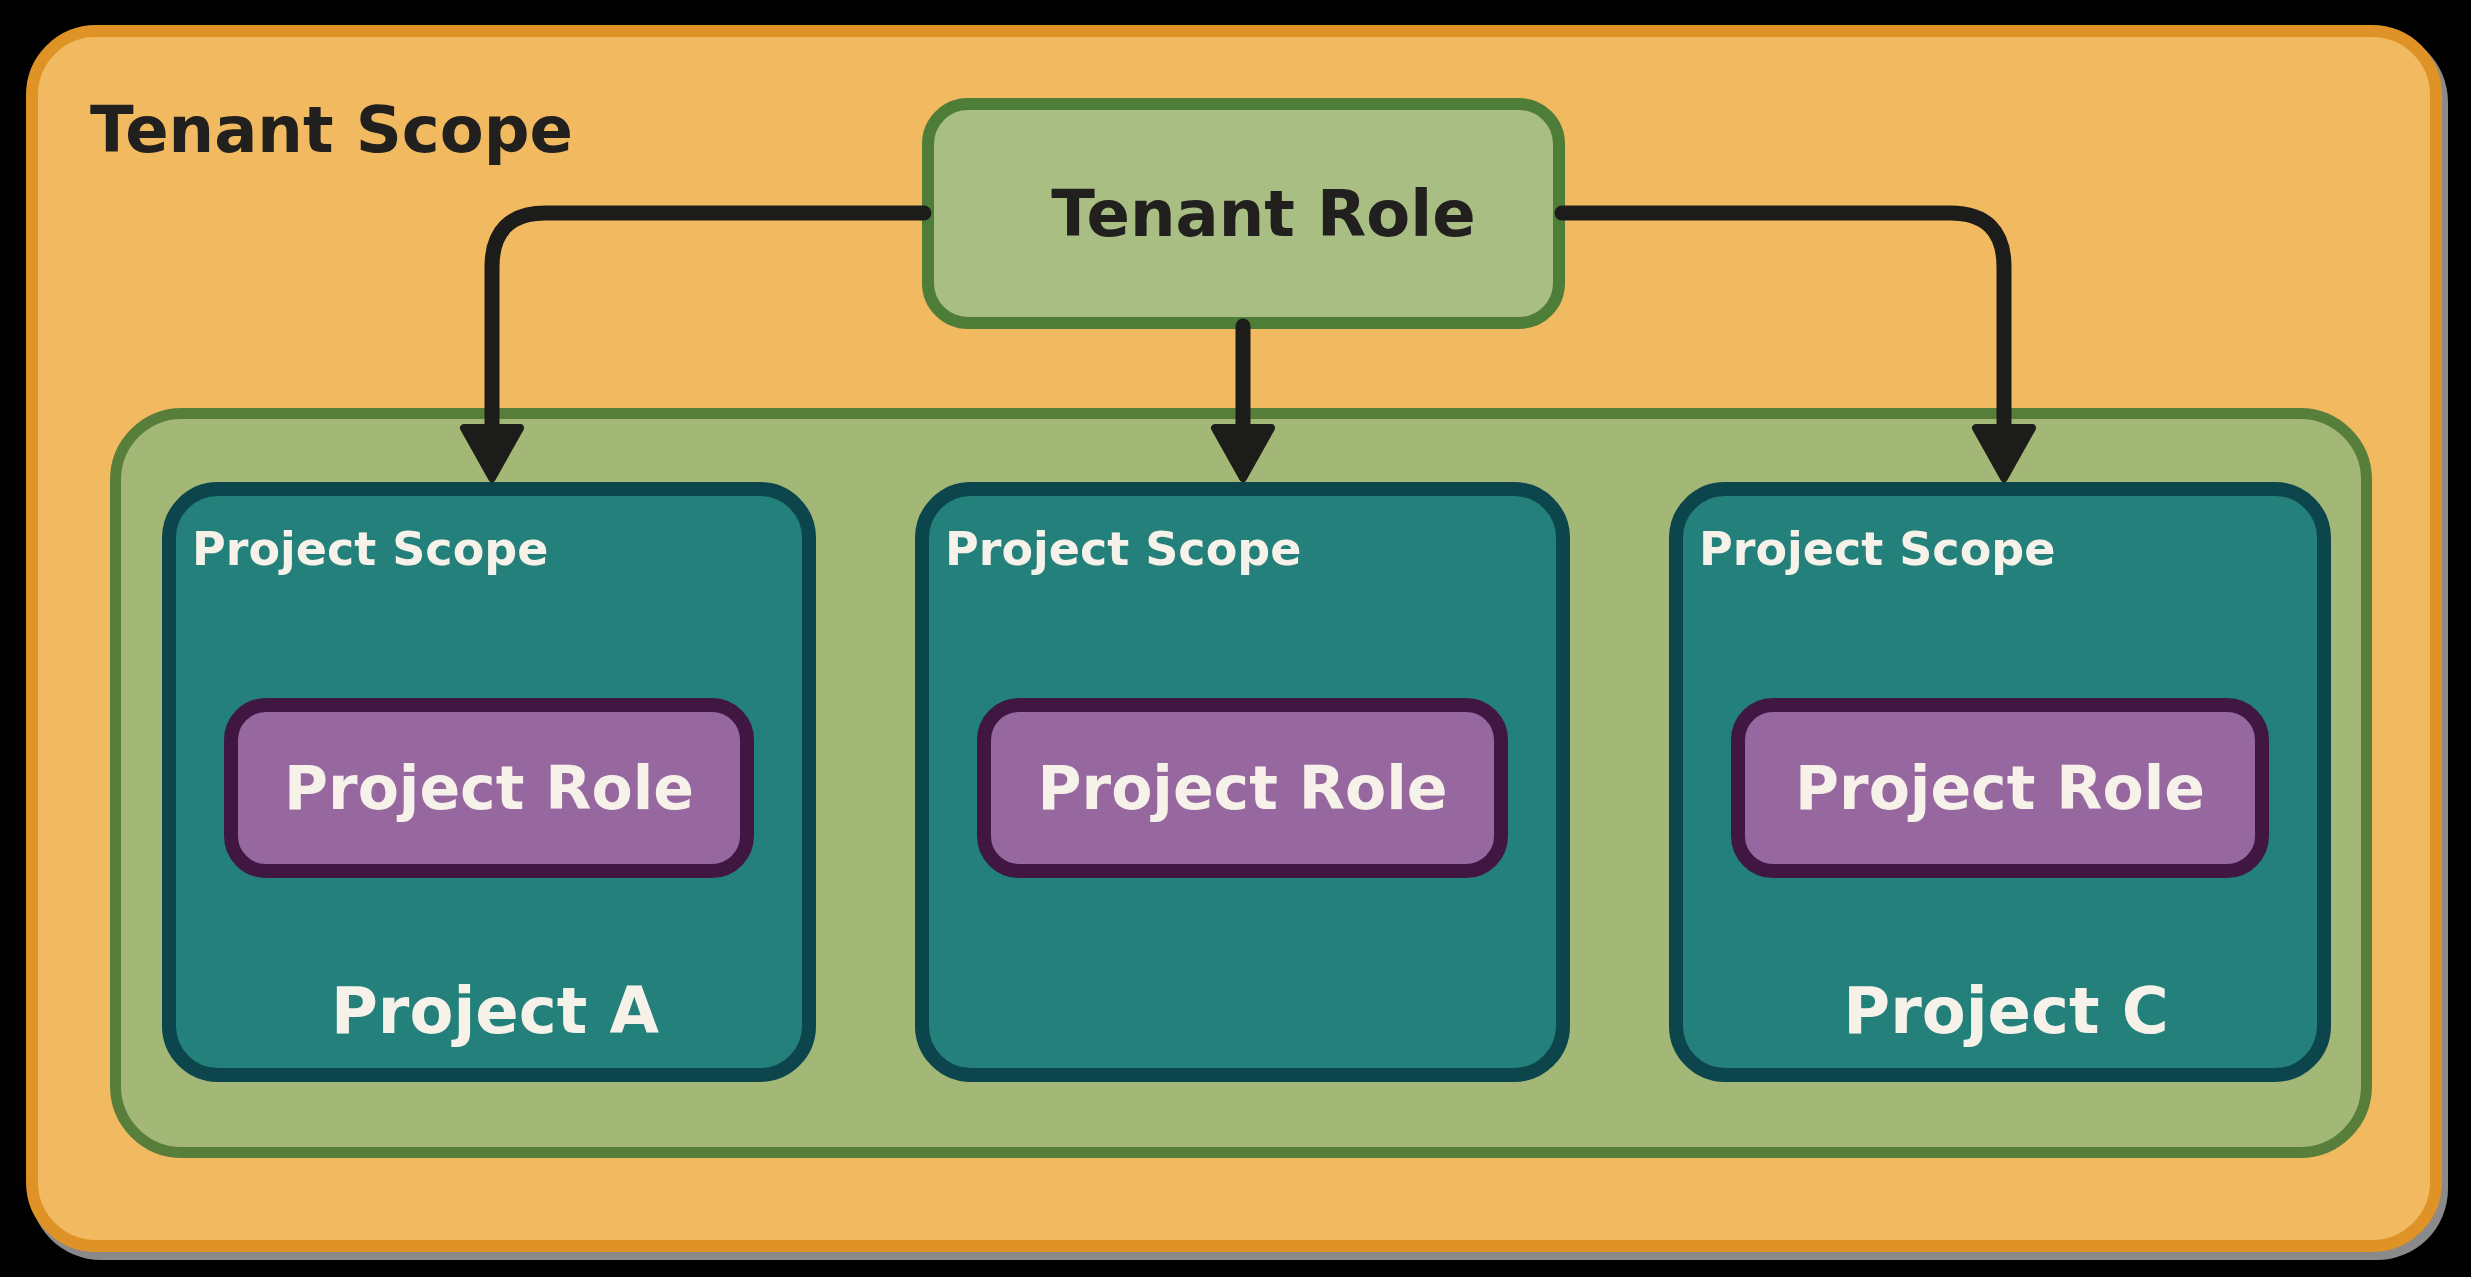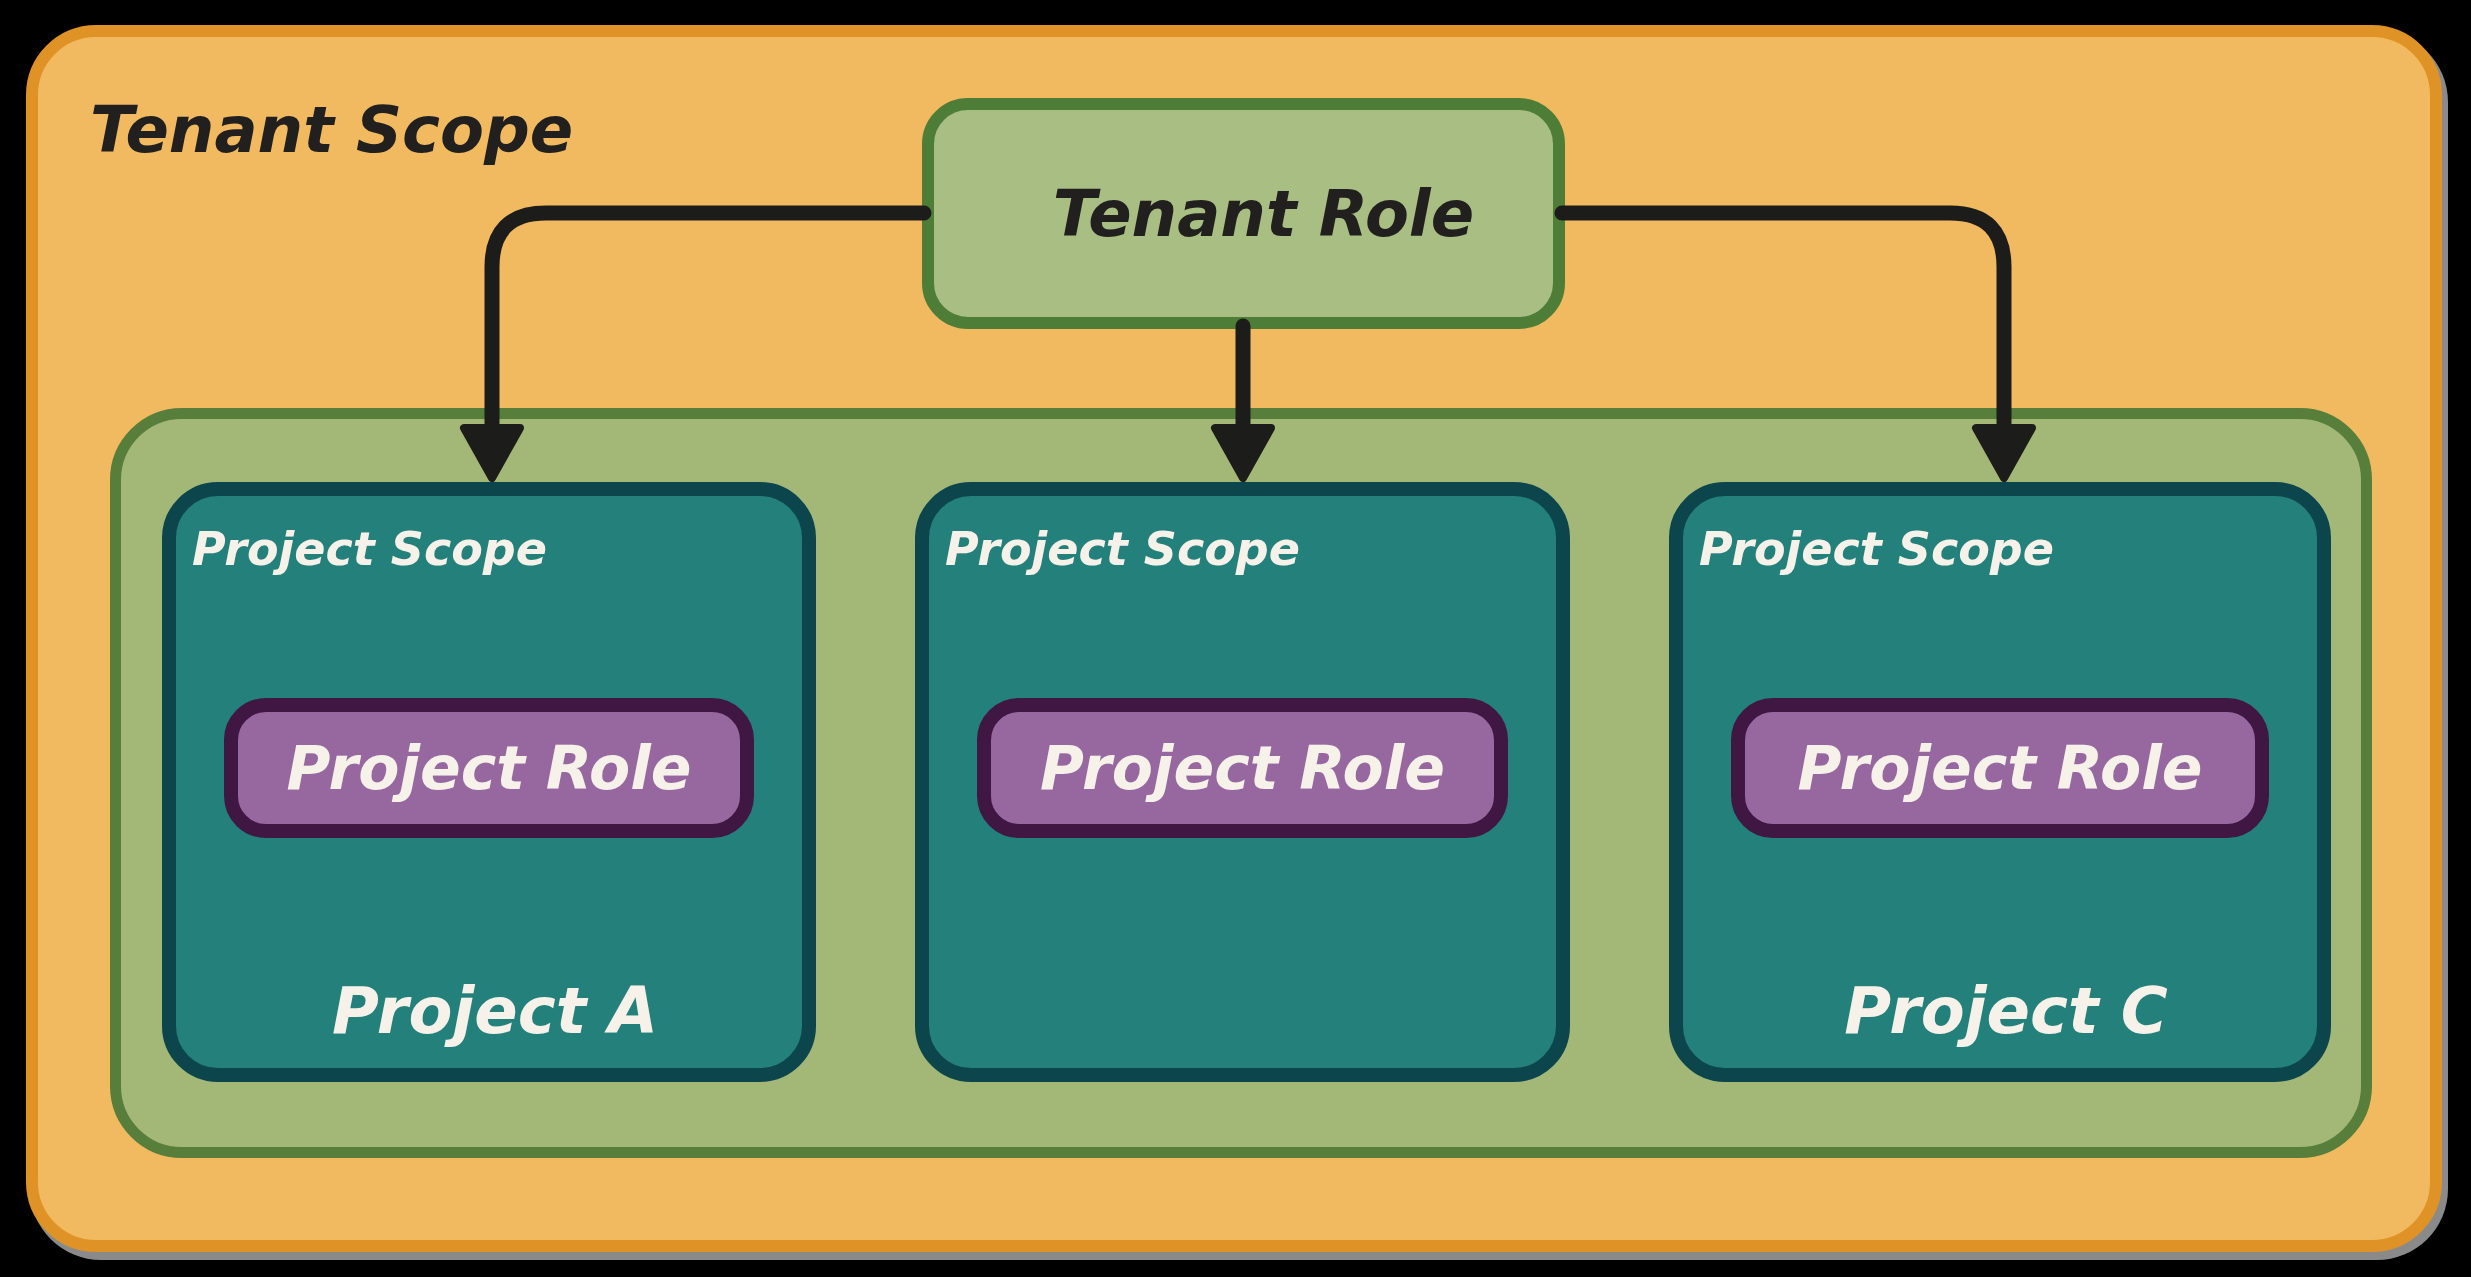--- a/index.html
+++ b/index.html
@@ -24,21 +24,20 @@
   body{
     font-family:"DejaVu Sans","Liberation Sans",sans-serif;
     font-weight:600;
   }
   .canvas{
     position:relative;
     width:2471px;
     height:1277px;
     background:var(--background);
     overflow:hidden;
-    font-style:italic;
   }
   .tenant-rect{
     position:absolute;
     left:26px; top:25px;
     width:2416px; height:1227px;
     background:var(--tenant-fill);
     border:12px solid var(--tenant-border);
     border-radius:70px;
     box-shadow:5px 7px 0 1px var(--shadow);
   }
@@ -85,21 +84,21 @@
   .project-scope-label{
     position:absolute;
     left:16px; top:26px;
     font-size:46px;
     color:var(--text-light);
     white-space:nowrap;
   }
   .project-role-box{
     position:absolute;
     left:48px; right:48px; top:202px;
-    height:140px;
+    height:180px;
     background:var(--project-role-fill);
     border:14px solid var(--project-role-border);
     border-radius:42px;
     display:flex; align-items:center; justify-content:center;
   }
   .project-role-label{
     font-size:60px;
     color:var(--text-light);
     white-space:nowrap;
   }

